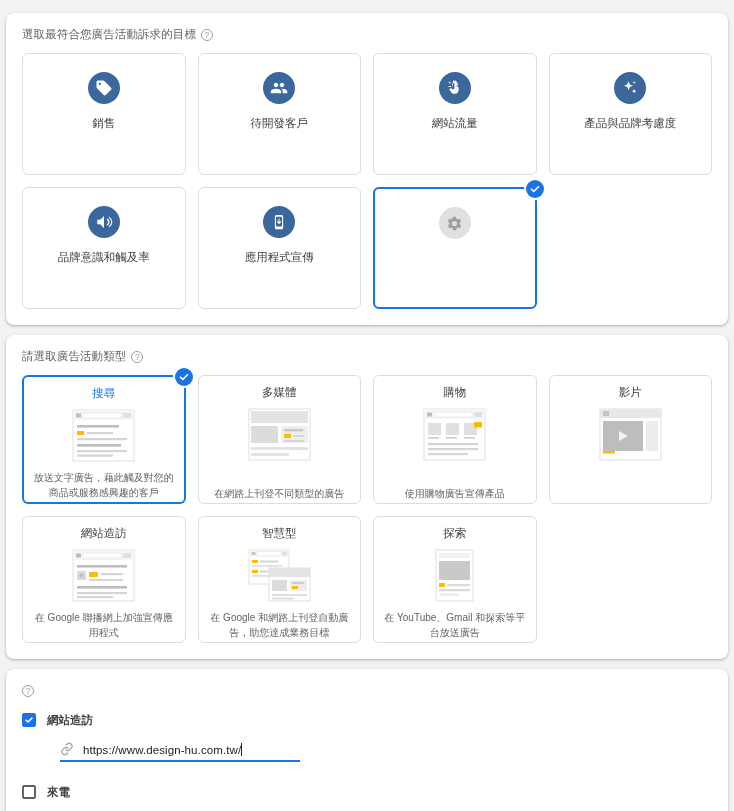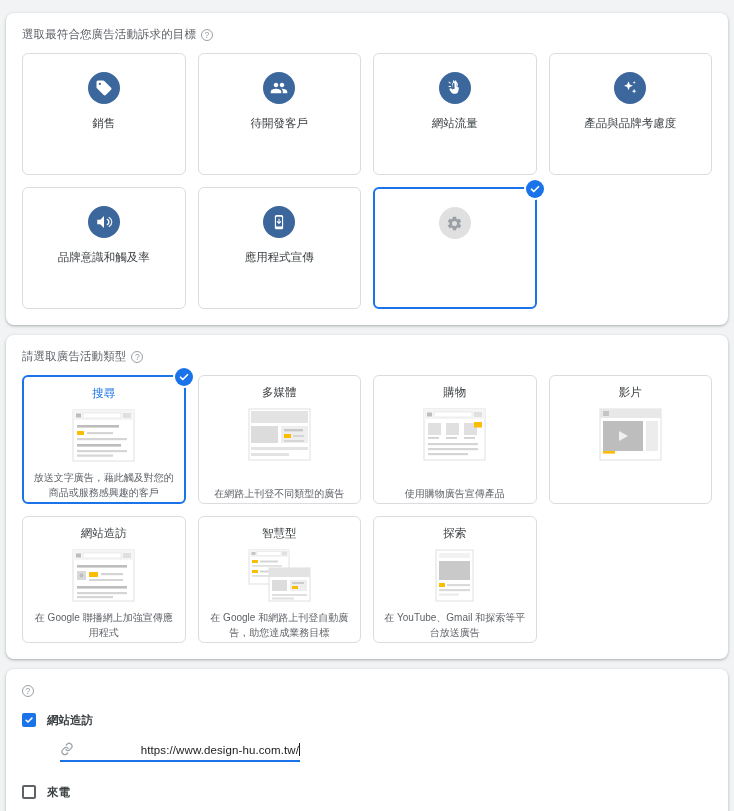--- a/index.html
+++ b/index.html
@@ -161,21 +161,20 @@
   .cb-label { font-size: 11.5px; color: #3c4043; font-weight: bold; }
 
   .url-row {
     display: flex;
     align-items: center;
     gap: 9px;
     margin: 10px 0 18px 38px;
     width: 240px;
     border-bottom: 2px solid #1a73e8;
     padding-bottom: 4px;
-    justify-content: space-between;
   }
   .url-text {
     font-size: 11.5px;
     color: #202124;
     letter-spacing: .1px;
     position: relative;
   }
   .caret {
     display: inline-block;
     width: 1px;

